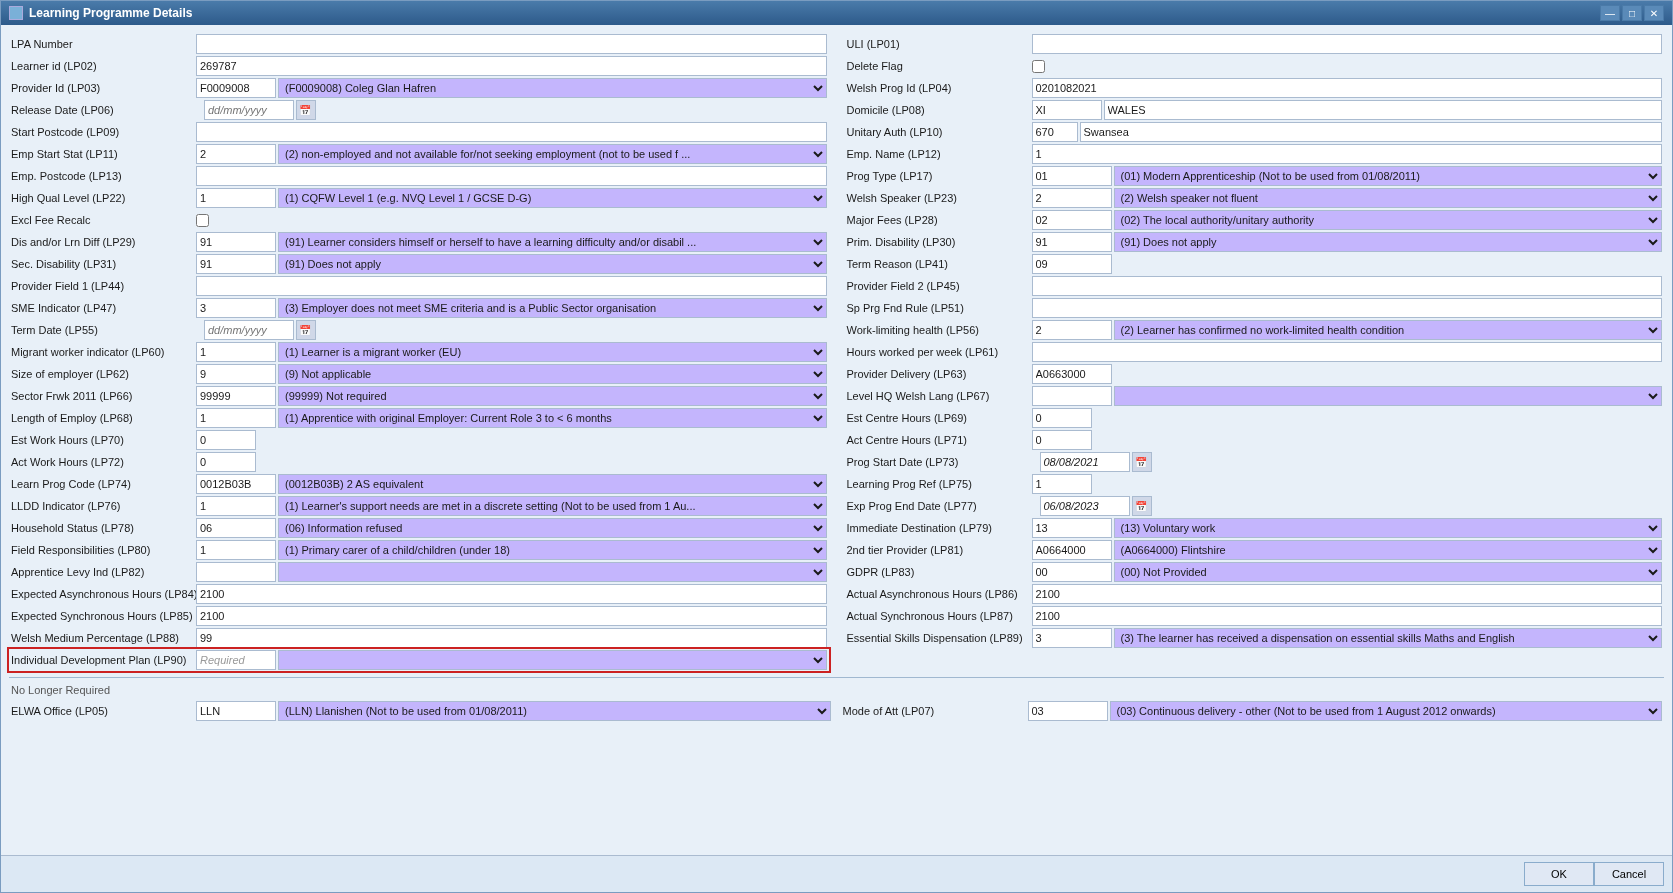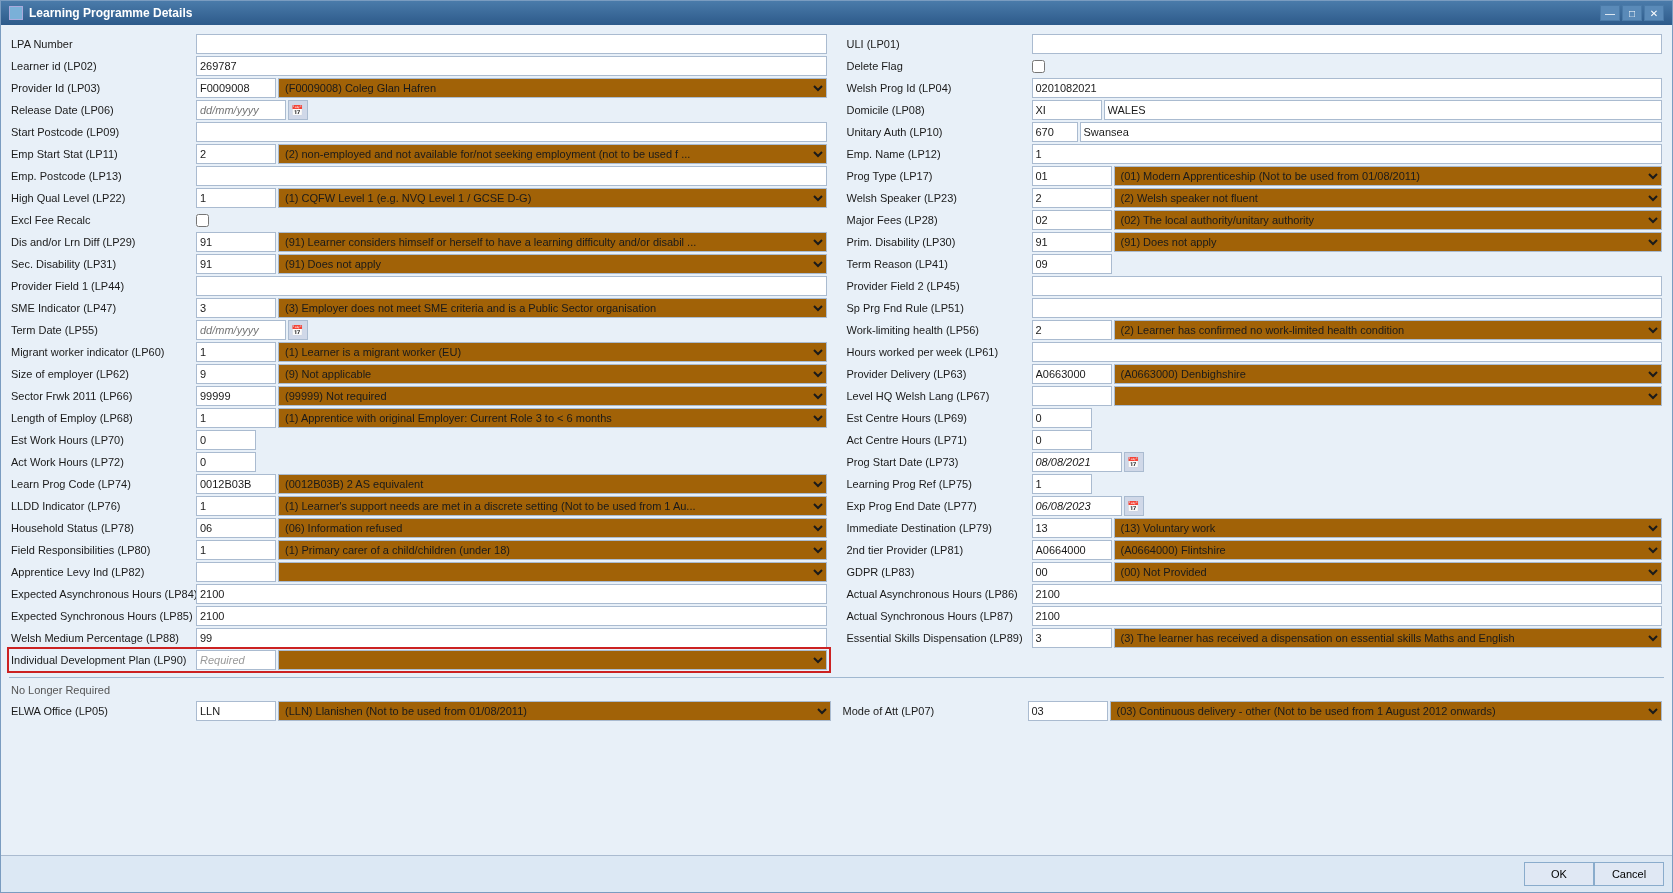--- a/index.html
+++ b/index.html
@@ -11,23 +11,23 @@
     .title-text { font-size: 12px; font-weight: bold; }
     .title-controls { display: flex; gap: 2px; }
     .title-btn { width: 20px; height: 16px; background: #5a8ab8; border: 1px solid #4a7aa8; color: white; font-size: 10px; cursor: pointer; display: flex; align-items: center; justify-content: center; }
     .content { flex: 1; padding: 8px; overflow-y: auto; }
     .row { display: flex; align-items: center; min-height: 22px; padding: 1px 2px; }
     .label { width: 185px; min-width: 185px; color: #1a1a1a; font-size: 11px; padding-right: 4px; white-space: nowrap; }
     .field-container { flex: 1; display: flex; gap: 2px; align-items: center; }
     input[type="text"], input[type="number"] { height: 20px; border: 1px solid #aabbd0; background: white; padding: 1px 3px; font-size: 11px; color: #1a1a1a; }
     input.short { width: 80px; }
     input.full { flex: 1; }
-    select { height: 20px; border: 1px solid #aabbd0; background: #a16207; padding: 1px 2px; font-size: 11px; color: #1a1a1a; }
+    select { height: 20px; border: 1px solid #aabbd0; background: #c4b5fd; padding: 1px 2px; font-size: 11px; color: #1a1a1a; }
     select.full { flex: 1; }
-    .date-container { display: flex; align-items: flex-start; gap: 2px; }
+    .date-container { display: flex; align-items: flex-start; gap: 2px; margin-left: 8px; }
     .date-input { width: 90px; height: 20px; border: 1px solid #aabbd0; background: white; padding: 1px 3px; font-size: 11px; color: #999; font-style: italic; }
     .cal-btn { width: 20px; height: 20px; background: #d0d8e8; border: 1px solid #aabbd0; cursor: pointer; display: flex; align-items: center; justify-content: center; font-size: 10px; }
     .no-longer-required { grid-column: 1 / -1; color: #555; font-size: 11px; padding: 4px 2px 2px; font-weight: normal; }
     .footer { display: flex; justify-content: flex-end; padding: 6px 8px; background: #dce8f4; border-top: 1px solid #aabbd0; }
     .footer-btn { width: 70px; height: 24px; background: #e0e8f4; border: 1px solid #8aaccc; cursor: pointer; font-size: 11px; }
     input.placeholder-italic::placeholder { font-style: italic; color: #999; }
   </style>
 </head>
 <body>
 
@@ -425,23 +425,20 @@
           <span class="label">Hours worked per week (LP61)</span>
           <div class="field-container">
             <input type="text" class="full" value="" style="">
           </div>
         </div>
 
         <div class="row">
           <span class="label">Provider Delivery (LP63)</span>
           <div class="field-container">
             <input type="text" class="short" value="A0663000" style="">
-            <select class="full">
-              <option>(A0663000) Denbighshire</option>
-            </select>
           </div>
         </div>
 
         <div class="row">
           <span class="label">Level HQ Welsh Lang (LP67)</span>
           <div class="field-container">
             <input type="text" class="short" value="" style="">
             <select class="full">
               <option></option>
             </select>

